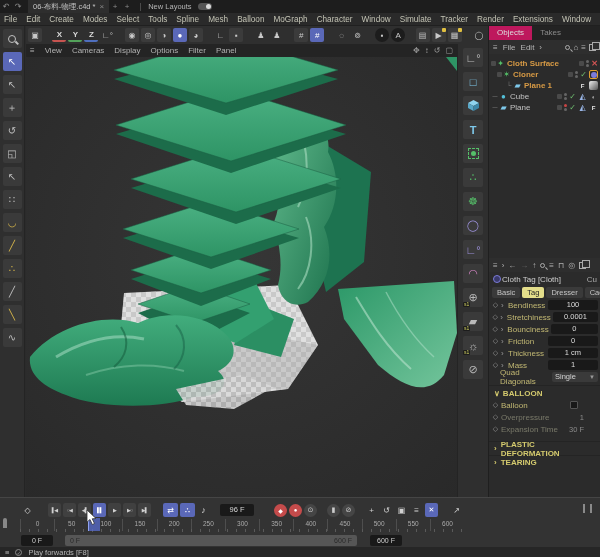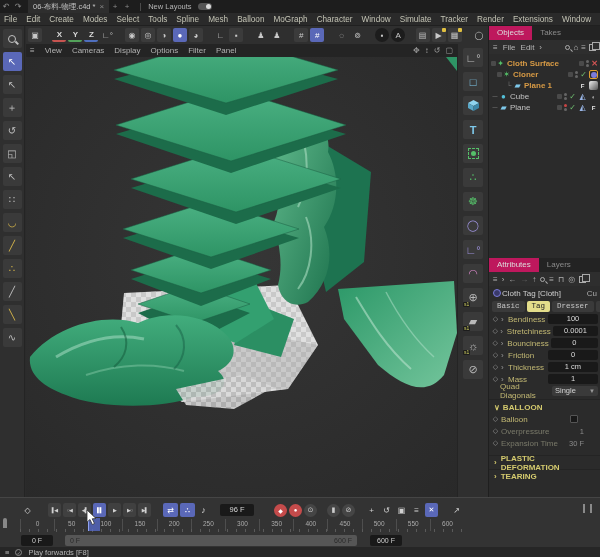--- a/index.html
+++ b/index.html
@@ -82,21 +82,21 @@
   .t-flag{color:#e8e8e8;font-weight:bold;}
   .obj-ic{font-size:8px;width:9px;text-align:center;}
   .tree-line{color:#777;font-size:7px;width:8px;text-align:center;}
   
   .attr{position:absolute;left:0;top:232px;width:112px;bottom:0;background:#2b2b2b;}
   .atoolrow{display:flex;align-items:center;gap:4px;height:14px;padding:0 4px;color:#b0b0b0;background:#2e2e2e;font-size:8px;}
   .objtitle{display:flex;align-items:center;gap:1px;height:14px;padding:0 4px;color:#cfcfcf;text-align:right;}
   .objtitle .ic{width:8px;height:8px;border-radius:50%;border:1px solid #7b7bd9;background:#3a3a6a;}
   .objtitle .ovf{margin-left:auto;color:#aaa;}
   .modetabs{display:flex;gap:2px;height:13px;padding:1px 3px;}
-  .mtab{padding:1px 5px;background:#3a3a3a;border-radius:2px;color:#c5c5c5;font-size:7.5px;cursor:pointer;font-family:Liberation Mono, monospace;}
+  .mtab{padding:1px 5px;background:#3a3a3a;border-radius:2px;color:#c5c5c5;font-size:7.5px;cursor:pointer;}
   .mtab.active{background:#e3dd8a;color:#222;}
   .secthead{color:#d4ca6e;font-weight:bold;font-size:8px;padding:3px 5px 1px;}
   .prow{display:flex;align-items:center;height:12px;padding:0 3px;gap:2px;}
   .kdot{color:#8a8a8a;font-size:7px;width:7px;text-align:center;}
   .karr{color:#999;font-size:8px;width:5px;}
   .plabel{color:#c2b873;font-size:8px;}
   .pfield{margin-left:auto;width:50px;background:#191919;border-radius:2px;color:#dcdcdc;text-align:center;font-size:7.5px;height:10px;line-height:10px;cursor:text;}
   .pselect{margin-left:auto;width:52px;background:#3a3a3a;border-radius:2px;color:#d5d5d5;font-size:7.5px;height:10px;line-height:10px;padding:0 3px;display:flex;cursor:pointer;text-align:right;}
   .pselect .car{margin-left:auto;font-size:6px;color:#999;}
   .ballhead{display:flex;align-items:center;gap:3px;color:#d4ca6e;font-weight:bold;font-size:8px;padding:3px 5px 1px;border-top:1px solid #242424;margin-top:2px;}
@@ -426,25 +426,20 @@
               <i></i>
             </span>
           <span class="ck">✓</span>
           <span class="tagchip t-phong">◭</span>
           <span class="tagchip t-flag">F</span>
         </span>
       </div>
     </div>
 
     <div class="attr">
-      <div class="ptabs">
-
-      <span class="ptab active">Attributes</span>
-          <span class="ptab">Layers</span>
-        </div>
       <div class="atoolrow">
         <span>≡</span>
         <span>›</span>
         <span>←</span>
         <span style="color:#666;">→</span>
         <span>↑</span>
         <span class="minilens"></span>
         <span>≡</span>
         <span>⊓</span>
         <span>◎</span>

